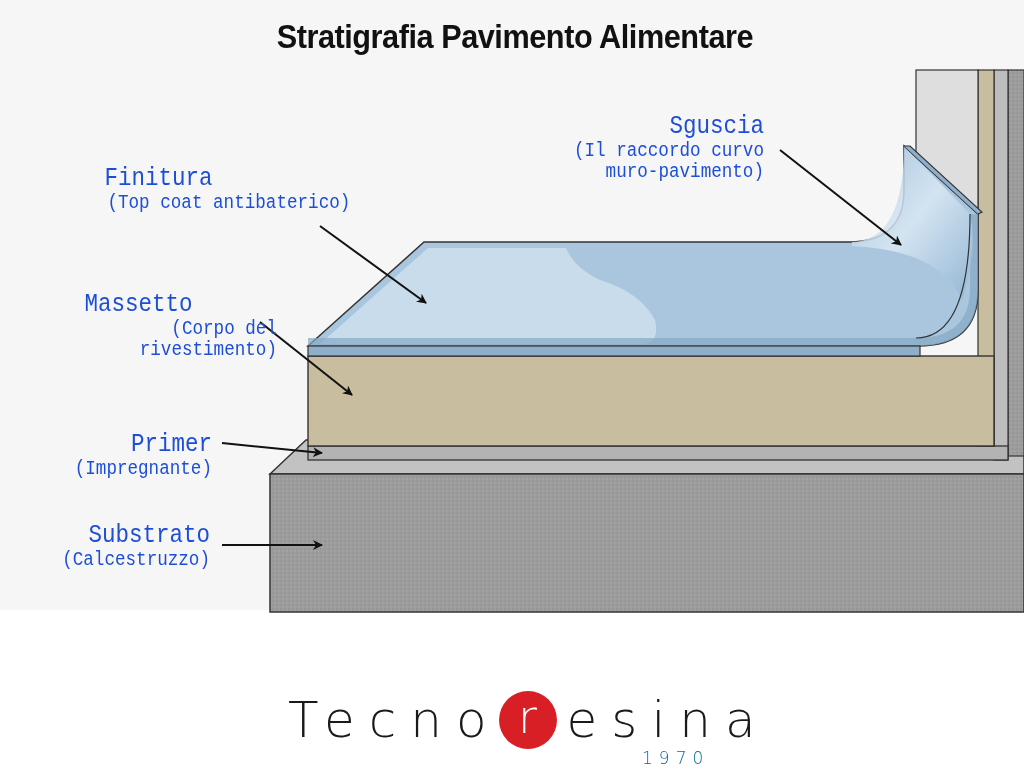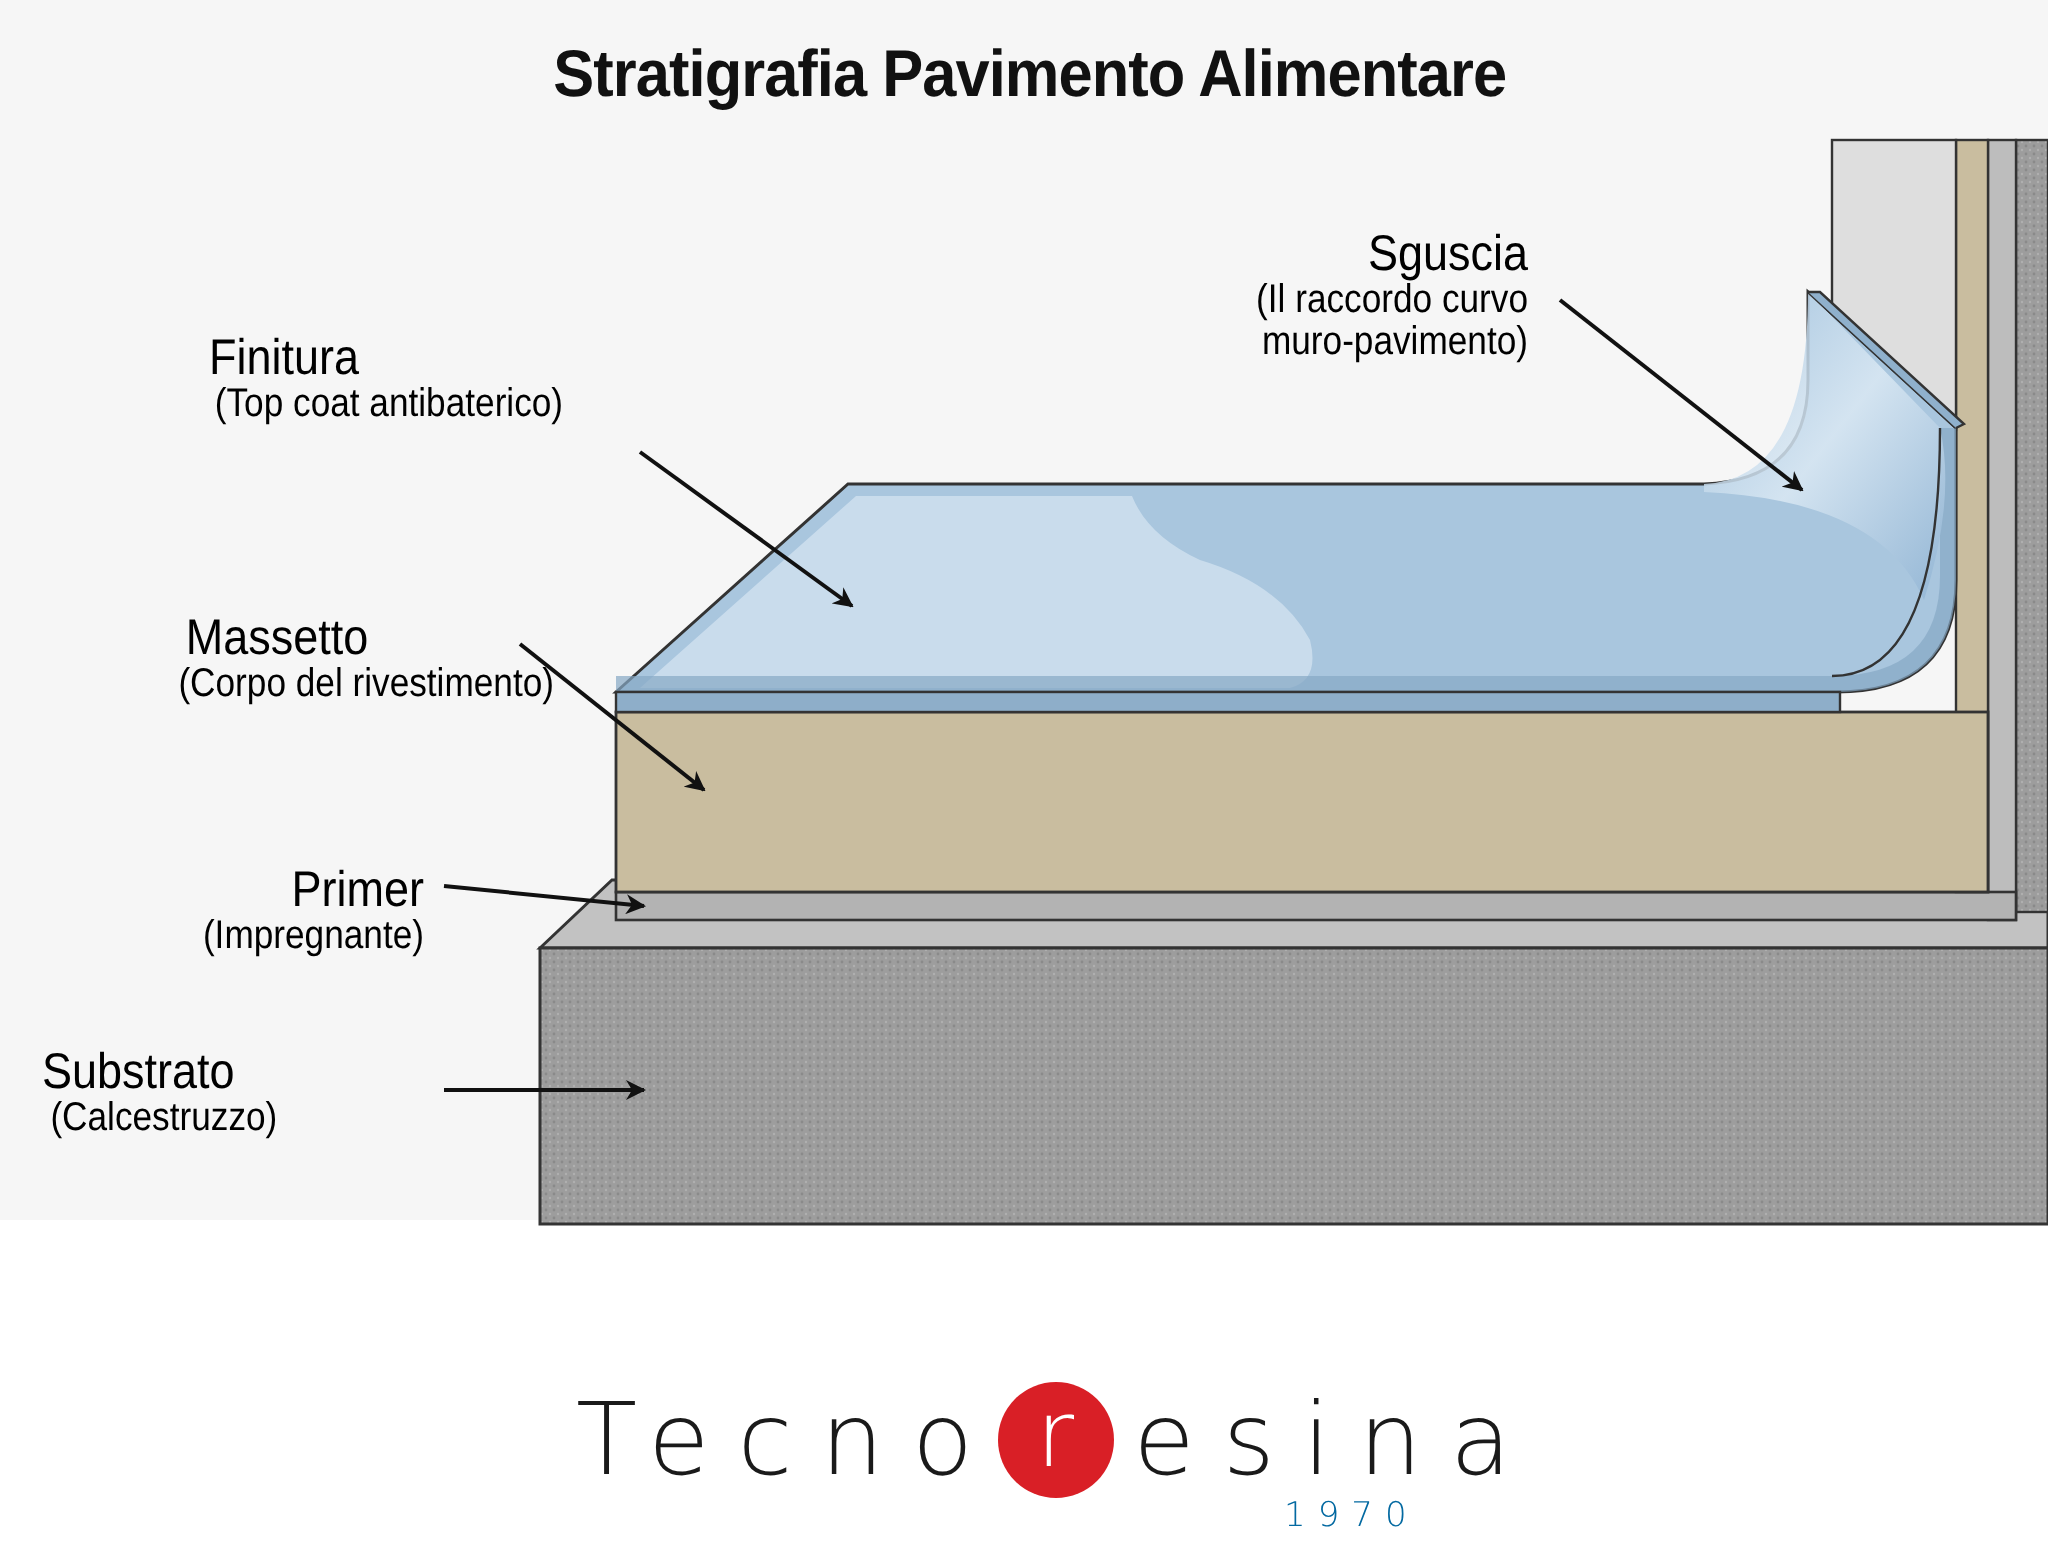--- a/index.html
+++ b/index.html
@@ -1,20 +1,20 @@
 <!DOCTYPE html>
 <html><head>
   <meta charset="utf-8">
   <style>
     html, body { margin: 0; padding: 0; background: #ffffff; }
     body { width: 1024px; height: 780px; position: relative; overflow: hidden; font-family: "Liberation Sans", "DejaVu Sans", sans-serif; }
     .canvas { position: absolute; left: 0; top: 0; width: 1024px; height: 610px; background: #f6f6f6; }
     svg.diagram { position: absolute; left: 0; top: 0; }
     .title { position: absolute; left: 0; width: 1024px; top: 18px; text-align: center; font-family: "Liberation Sans", sans-serif; font-weight: 700; font-size: 33px; color: #111; letter-spacing: -0.5px; transform: scaleX(0.93); transform-origin: 553px 0; }
-    .label { position: absolute; color: #000000; font-family: Liberation Sans, sans-serif; line-height: 1.05; }
+    .label { position: absolute; color: #1d4ed8; font-family: Liberation Mono, monospace; line-height: 1.05; }
     .label .main { font-size: 25px; display: block; transform: scaleX(0.9); }
     .label .sub { font-size: 20px; display: block; transform: scaleX(0.88); }
     .right .main, .right .sub { transform-origin: right center; }
     .center .main, .center .sub { transform-origin: center center; }
     .logo { position: absolute; left: 288px; top: 690px; height: 60px; display: flex; align-items: center; font-family: "DejaVu Sans", sans-serif; font-weight: 200; font-size: 50px; color: #1a1a1a; letter-spacing: 14px; }
     .logo .dot-r { display: inline-flex; align-items: center; justify-content: center; width: 58px; height: 58px; border-radius: 50%; background: #d91f26; color: #ffffff; margin: 0 10px 0 -2px; letter-spacing: 0; font-size: 46px; line-height: 1; padding-bottom: 6px; box-sizing: border-box; }
     .logo-year { position: absolute; left: 642px; top: 748px; font-family: "DejaVu Sans", sans-serif; font-size: 17px; letter-spacing: 6px; color: #0369a1; font-weight: 300; }
   </style>
 </head>
 <body>
@@ -80,31 +80,31 @@
   </g>
 </svg>
 
 <div class="title">Stratigrafia Pavimento Alimentare</div>
 
 <div class="label center" style="left:90px; top:166px; width:290px; ">
   <span class="main">Finitura</span>
   <span class="sub">(Top coat antibaterico)</span>
 </div>
 
-<div class="label right" style="left:0px; top:306px; width:277px; text-align:right;">
+<div class="label right" style="left:0px; top:292px; width:277px; text-align:right;">
   <span class="main" style="text-align:center; transform-origin:center center; padding-right:0;">Massetto</span>
   <span class="sub">(Corpo del rivestimento)</span>
 </div>
 
 <div class="label right" style="left:0px; top:432px; width:212px; text-align:right;">
   <span class="main">Primer</span>
   <span class="sub">(Impregnante)</span>
 </div>
 
-<div class="label right" style="left:0px; top:523px; width:210px; ">
+<div class="label right" style="left:0px; top:523px; width:210px; text-align:right;">
   <span class="main">Substrato</span>
   <span class="sub">(Calcestruzzo)</span>
 </div>
 
 <div class="label right" style="left:520px; top:114px; width:244px; text-align:right;">
   <span class="main">Sguscia</span>
   <span class="sub">(Il raccordo curvo</span>
   <span class="sub">muro-pavimento)</span>
 </div>
 

